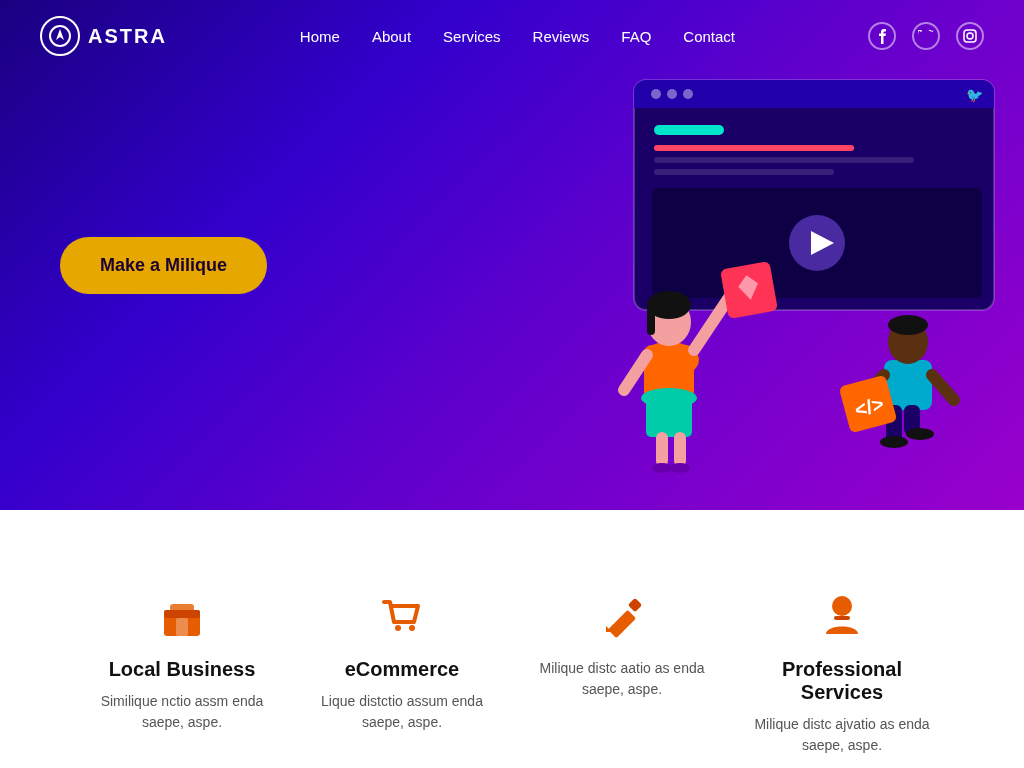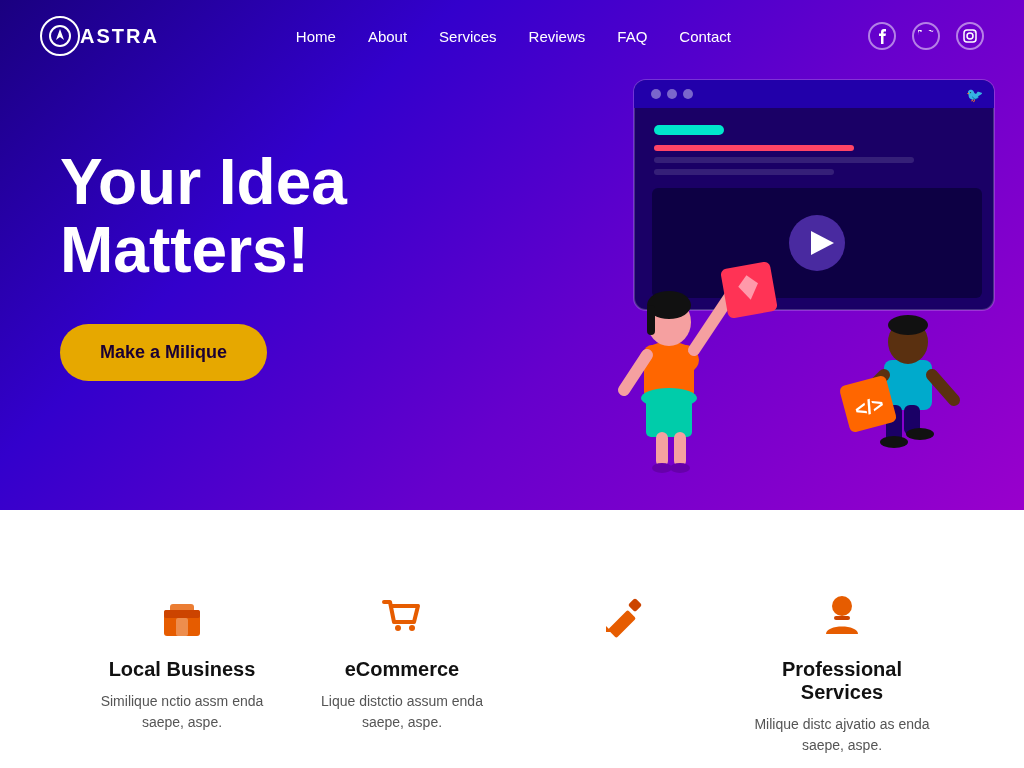--- a/index.html
+++ b/index.html
@@ -11,20 +11,21 @@
       top: 0; left: 0; right: 0;
       z-index: 10;
       display: flex;
       align-items: center;
       justify-content: space-between;
       padding: 16px 40px;
     }
     .logo {
       display: flex;
       align-items: center;
+      gap: 8px;
       color: white;
       text-decoration: none;
     }
     .logo-icon {
       width: 40px; height: 40px;
       border: 2px solid white;
       border-radius: 50%;
       display: flex; align-items: center; justify-content: center;
       font-weight: bold; font-size: 18px;
     }
@@ -180,24 +181,20 @@
         <rect x="2" y="2" width="12" height="12" rx="3"></rect>
         <circle cx="8" cy="8" r="3"></circle>
         <circle cx="12" cy="4" r="0.5" fill="white" stroke="none"></circle>
       </svg>
     </div>
   </div>
 </header>
 
 <section class="hero">
   <div class="hero-content">
-    <h1 class="hero-title">
-      <span>Your Idea</span><br>
-      <span>Matters!</span>
-    </h1>
     <button class="cta-button">Make a Milique</button>
   </div>
 
   <div class="illus-wrap">
     <svg width="520" height="440" viewBox="0 0 520 440" xmlns="http://www.w3.org/2000/svg">
 
       <rect x="130" y="30" width="360" height="230" rx="12" fill="#1a0066" stroke="rgba(255,255,255,0.2)" stroke-width="2"></rect>
 
       <rect x="130" y="30" width="360" height="28" rx="12" fill="#2200aa"></rect>
       <rect x="130" y="44" width="360" height="14" fill="#2200aa"></rect>
@@ -293,20 +290,21 @@
 
   <div class="service-card">
     <div class="service-icon">
       <svg class="icon-svg" viewBox="0 0 52 52" fill="none">
 
         <rect x="12" y="28" width="28" height="12" rx="2" fill="#e65c00" transform="rotate(-45 26 34)"></rect>
         <polygon points="10,42 16,42 10,36" fill="#e65c00"></polygon>
         <rect x="34" y="10" width="10" height="10" rx="2" fill="#cc4400" transform="rotate(-45 39 15)"></rect>
       </svg>
     </div>
+    <div class="service-desc">Milique distc aatio as enda saepe, aspe.</div>
   </div>
 
   <div class="service-card">
     <div class="service-icon">
       <svg class="icon-svg" viewBox="0 0 52 52" fill="none">
 
         <circle cx="26" cy="16" r="10" fill="#e65c00"></circle>
         <path d="M10 44 C10 34 42 34 42 44" fill="#e65c00"></path>
         <rect x="18" y="26" width="16" height="4" rx="2" fill="#cc4400"></rect>
       </svg>

